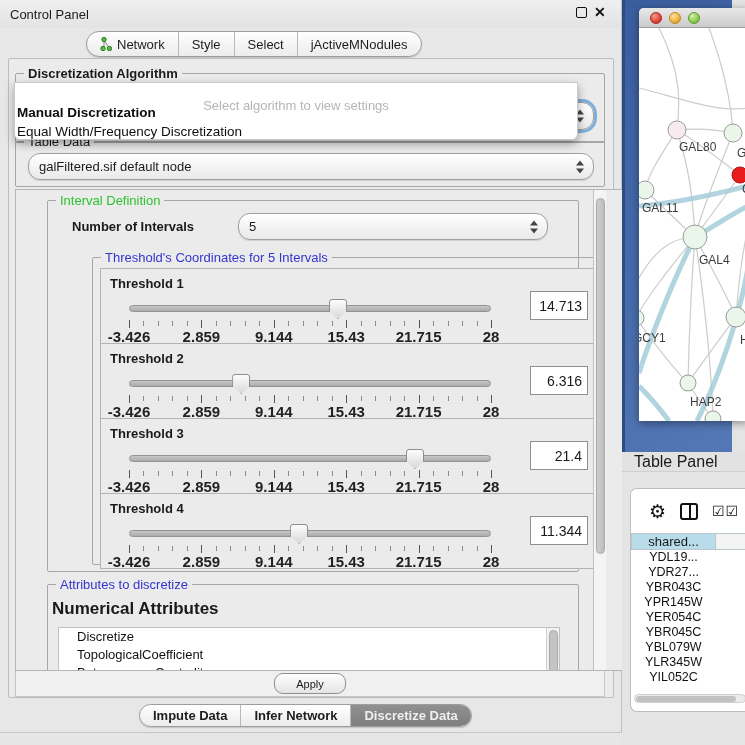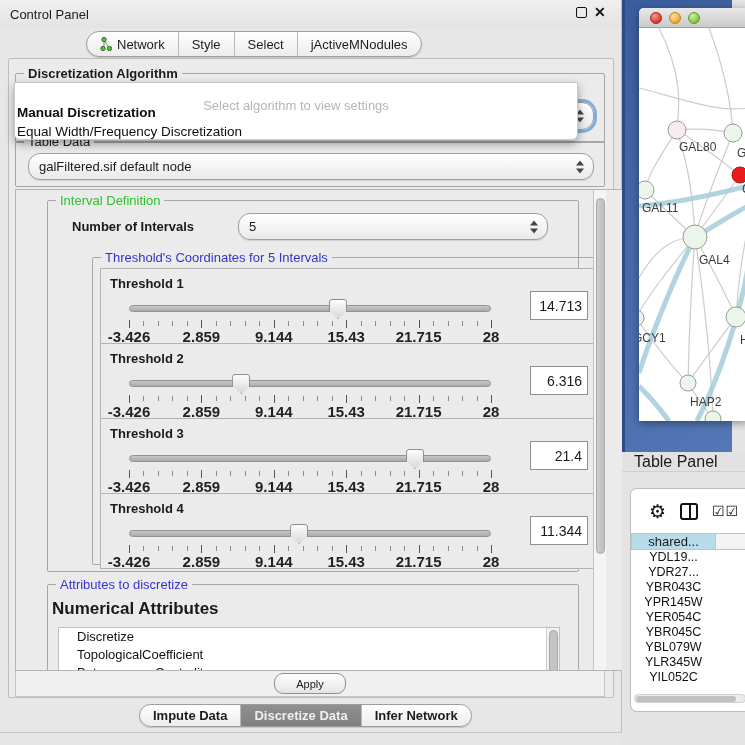--- a/index.html
+++ b/index.html
@@ -319,25 +319,25 @@
     <div id="popup-options">
         <div class="popup-opt bold">Manual Discretization</div>
         <div class="popup-opt">Equal Width/Frequency Discretization</div>
       </div>
   </div>
 
   <div id="bottom-tabs" class="abs seg">
       <div class="tab">
         <span>Impute Data</span>
       </div>
+      <div class="tab">
+        <span>Infer Network</span>
+      </div>
       <div class="tab sel">
         <span>Discretize Data</span>
-      </div>
-      <div class="tab">
-        <span>Infer Network</span>
       </div>
     </div>
 </div>
 
 <div id="right-col" class="abs">
   <div id="blue-frame" class="abs">
     <div id="net-window" class="abs">
       <div id="net-titlebar">
         <span class="tl red"></span>
         <span class="tl yel"></span>

